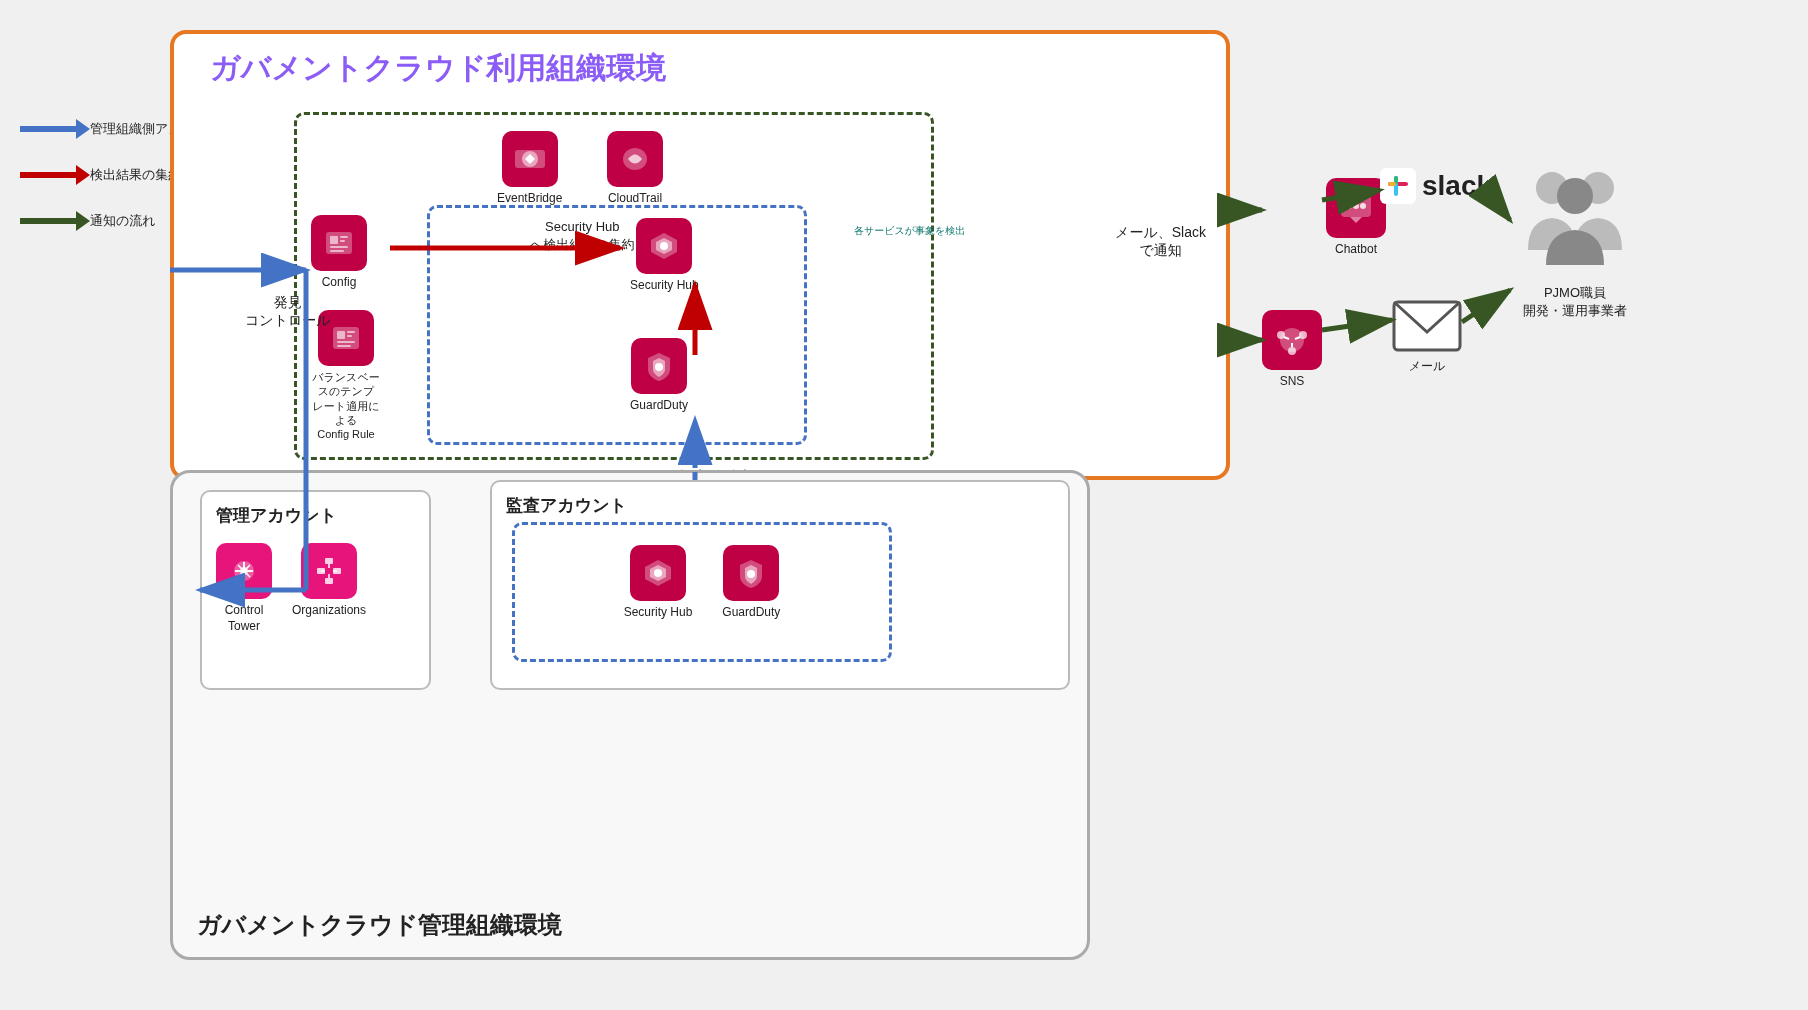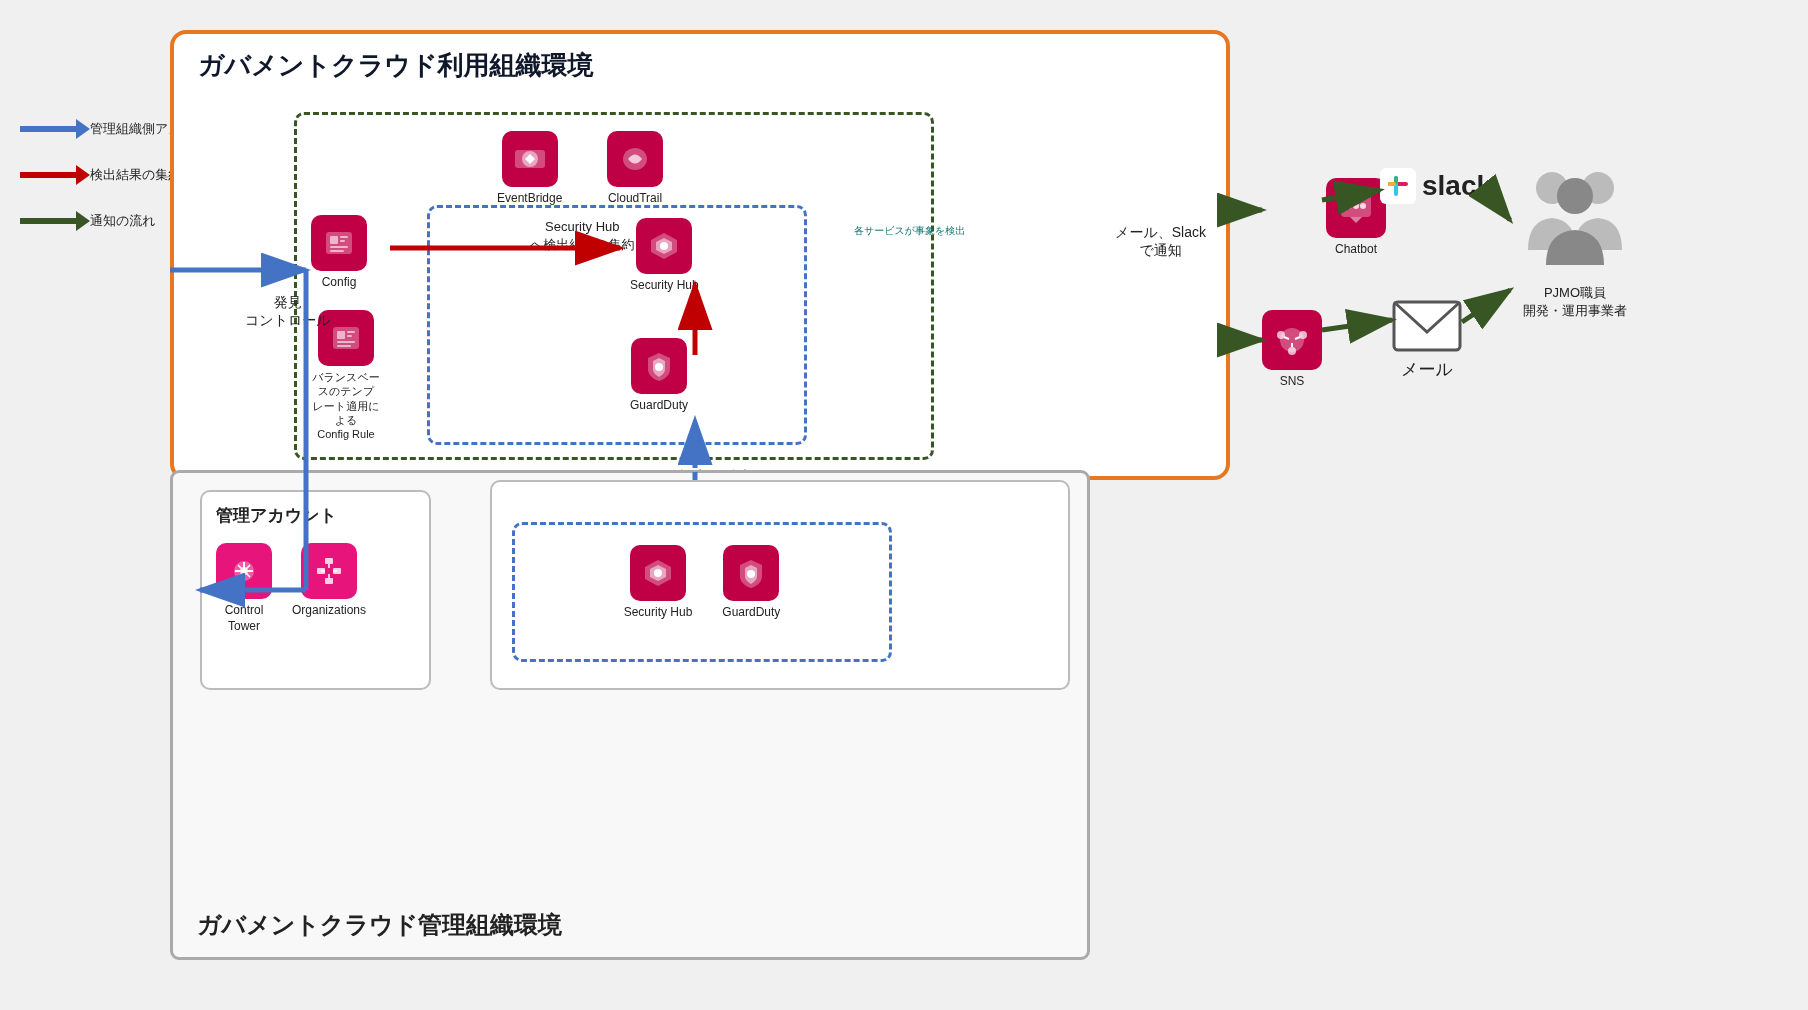--- a/index.html
+++ b/index.html
@@ -91,24 +91,24 @@
       top: 30px;
       width: 1060px;
       height: 450px;
       border: 4px solid #E87722;
       border-radius: 16px;
       background: white;
     }
     .orange-box-title {
       position: absolute;
       top: 14px;
-      left: 24px;
-      font-size: 26px;
+      left: 36px;
+      font-size: 30px;
       font-weight: bold;
-      color: #0f172a;
+      color: #8b5cf6;
     }
 
     
     .aws-icon {
       width: 56px;
       height: 56px;
       border-radius: 10px;
       display: flex;
       align-items: center;
       justify-content: center;
@@ -254,21 +254,21 @@
     </div>
 
     <div style="position:absolute; right:20px; top:190px; font-size:14px; color:#222; text-align:center;">
       メール、Slack<br>で通知
     </div>
 
   </div>
 
   <div style="position:absolute; left:680px; top:468px; font-size:14px; color:#222;">設定の反映</div>
 
-  <div style="position:absolute; left:170px; top:470px; width:920px; height:490px; border:3px solid #aaa; border-radius:9px; background:#f8f8f8;">
+  <div style="position:absolute; left:170px; top:470px; width:920px; height:490px; border:3px solid #aaa; border-radius:20px; background:#f8f8f8;">
     <div style="position:absolute; bottom:16px; left:24px; font-size:24px; font-weight:bold; color:#222;">ガバメントクラウド管理組織環境</div>
   </div>
 
   <div style="position:absolute; left:200px; top:490px; width:231px; height:200px; border:2px solid #bbb; border-radius:10px; background:white;">
     <div style="font-size:17px; font-weight:bold; color:#222; margin:12px 0 16px 14px;">管理アカウント</div>
     <div style="display:flex; gap:20px; margin-left:14px; align-items:flex-start;">
 
       <div class="service-block">
         <div class="aws-icon" style="background:#E7157B;">
           <svg width="34" height="34" viewBox="0 0 34 34" fill="none">
@@ -293,20 +293,21 @@
             <line x1="21" y1="17" x2="25" y2="17" stroke="white" stroke-width="1.5"></line>
             <line x1="17" y1="20" x2="17" y2="24" stroke="white" stroke-width="1.5"></line>
           </svg>
         </div>
         <div class="service-label">Organizations</div>
       </div>
     </div>
   </div>
 
   <div style="position:absolute; left:490px; top:480px; width:580px; height:210px; border:2px solid #bbb; border-radius:10px; background:white;">
+    <div style="font-size:17px; font-weight:bold; color:#222; margin:12px 0 0 14px;">監査アカウント</div>
 
     <div style="position:absolute; left:20px; top:40px; width:380px; height:140px; border:3px dashed #4472C4; border-radius:10px;">
       <div style="display:flex; gap:30px; justify-content:center; margin-top:20px;">
 
         <div class="service-block">
           <div class="aws-icon aws-icon-red">
             <svg width="34" height="34" viewBox="0 0 34 34" fill="none">
               <polygon points="17,4 30,11 30,23 17,30 4,23 4,11" fill="white" opacity="0.3"></polygon>
               <polygon points="17,9 25,13 25,21 17,25 9,21 9,13" fill="white" opacity="0.5"></polygon>
               <circle cx="17" cy="17" r="4" fill="white"></circle>
@@ -367,21 +368,21 @@
       <rect x="8" y="14" width="8" height="4" rx="2" fill="#ECB22E"></rect>
     </svg>
     <span style="font-size:28px; font-weight:bold; color:#222;">slack</span>
   </div>
 
   <div style="position:absolute; left:1392px; top:300px;">
     <svg width="70" height="52" viewBox="0 0 70 52">
       <rect x="2" y="2" width="66" height="48" rx="4" fill="white" stroke="#555" stroke-width="3"></rect>
       <polyline points="2,2 35,32 68,2" fill="none" stroke="#555" stroke-width="3"></polyline>
     </svg>
-    <div style="font-size:17px; color:#222; text-align:center; margin-top:2px;">メール</div>
+    <div style="font-size:12px; color:#222; text-align:center; margin-top:2px;">メール</div>
   </div>
 
   <div style="position:absolute; left:1510px; top:160px;">
     <svg width="130" height="120" viewBox="0 0 130 120">
 
       <circle cx="42" cy="28" r="16" fill="#bbb"></circle>
       <path d="M18 90 Q18 60 42 58 Q66 60 66 90Z" fill="#bbb"></path>
 
       <circle cx="88" cy="28" r="16" fill="#bbb"></circle>
       <path d="M64 90 Q64 60 88 58 Q112 60 112 90Z" fill="#bbb"></path>

